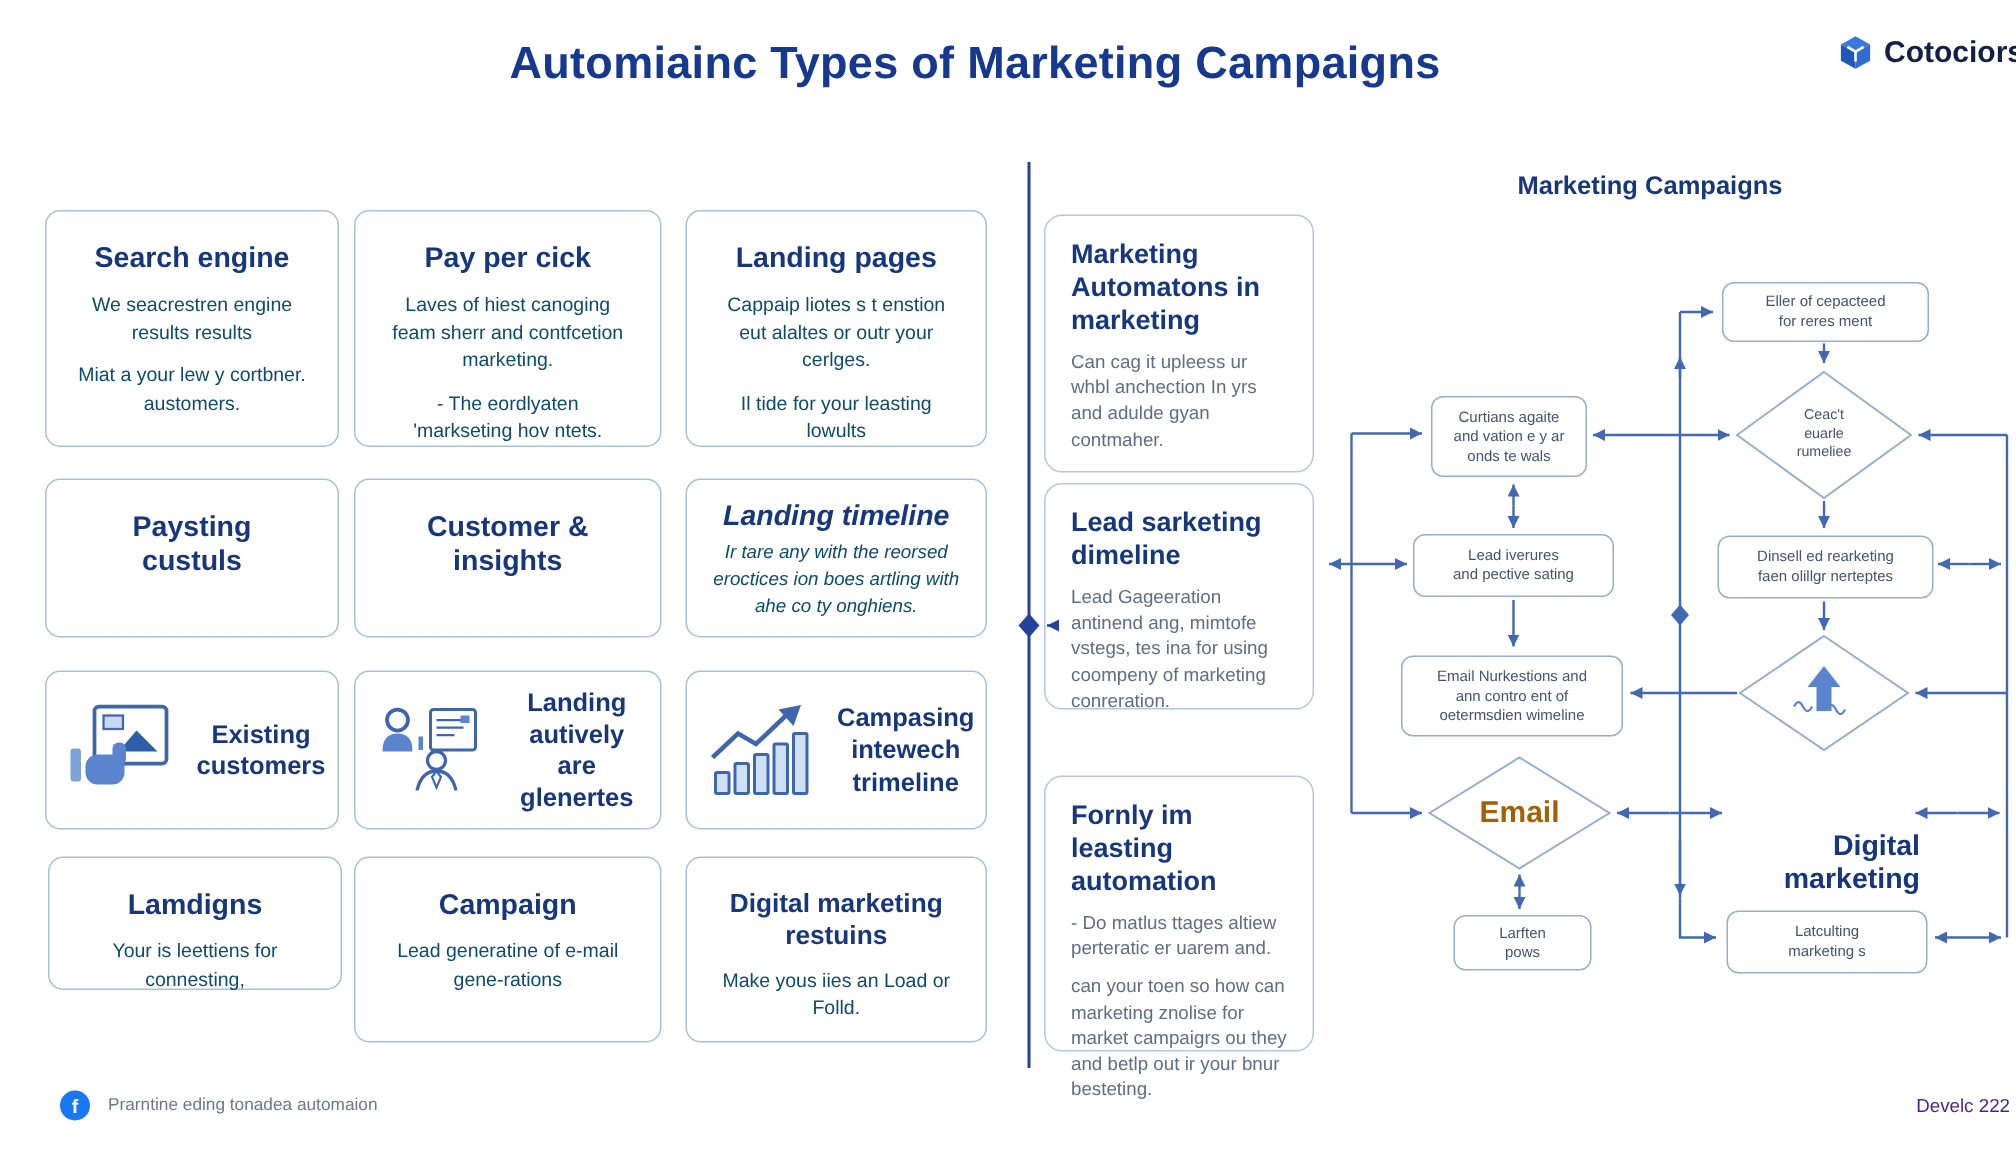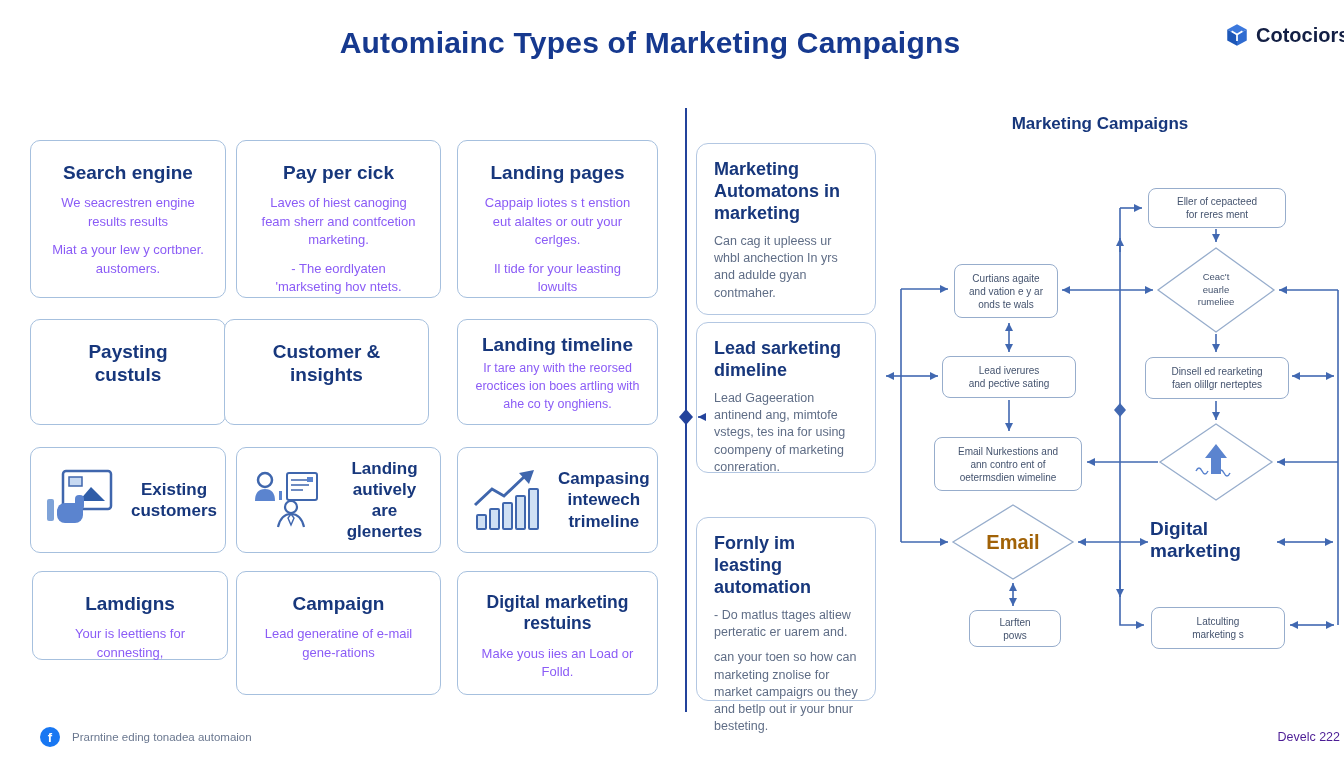--- a/index.html
+++ b/index.html
@@ -9,43 +9,43 @@
         font-size:30px;font-weight:bold;color:#16398f;letter-spacing:.2px;}
   .brand{position:absolute;left:1224px;top:22px;display:flex;align-items:center;gap:6px;}
   .brand-name{font-size:20px;font-weight:800;color:#131f44;}
   .svg-layer{position:absolute;left:0;top:0;z-index:1;}
   .overlay{position:absolute;z-index:5;}
   .card{position:absolute;z-index:2;background:#fff;border:1.6px solid #a6c0de;border-radius:10px;
         padding:20px;box-sizing:border-box;text-align:center;}
   .card-title{font-weight:bold;font-size:19px;color:#17377c;line-height:1.22;
         white-space:pre-line;margin-bottom:10px;}
   .t-sm{font-size:17.5px;}
-  .card-body{font-size:13px;color:#8b5cf6;line-height:1.42;margin:0 0 10px;}
-  .compact{padding:13px 8px;}
+  .card-body{font-size:13px;color:#0c4a6e;line-height:1.42;margin:0 0 10px;}
+  .compact{padding:13px 8px;font-style:italic;}
   .compact .card-title{margin-bottom:4px;}
   .compact .card-body{font-size:12.5px;}
   .icon-card{display:flex;align-items:center;gap:14px;padding:12px 14px;}
   .icon-label{font-weight:bold;font-size:17px;color:#17377c;line-height:1.25;white-space:pre-line;}
   .icon{flex:0 0 auto;display:inline-flex;}
   .mcard{position:absolute;z-index:2;background:#fff;border:1.4px solid #b3c7e2;border-radius:12px;
         padding:15px 17px;box-sizing:border-box;}
   .mcard-title{font-weight:bold;font-size:18px;color:#17377c;line-height:1.22;
         white-space:pre-line;margin-bottom:8px;}
   .mcard-body{font-size:12.5px;color:#5f6d86;line-height:1.38;margin:0 0 8px;}
   .fc-title{position:absolute;z-index:2;left:990px;top:114px;width:220px;text-align:center;
         font-size:17px;font-weight:bold;color:#17377c;}
   .fc-box{position:absolute;z-index:2;background:#fff;border:1.3px solid #97adcc;border-radius:8px;
         display:flex;align-items:center;justify-content:center;text-align:center;
         font-size:10px;color:#44536e;line-height:1.3;white-space:pre-line;
         box-sizing:border-box;padding:2px 4px;}
   .fc-dtext{position:absolute;z-index:2;display:flex;align-items:center;justify-content:center;
         text-align:center;white-space:pre-line;font-size:9.5px;color:#44536e;line-height:1.3;}
   .fc-big{font-size:20px;font-weight:bold;color:#a16207;}
-  .fc-label{position:absolute;z-index:2;text-align:left;font-size:19px;font-weight:bold;
-        color:#17377c;line-height:1.18;white-space:pre-line;}
+  .fc-label{position:absolute;z-index:2;text-align:right;font-size:19px;font-weight:bold;
+        color:#17377c;line-height:1.18;white-space:pre-line;margin-top:36px;}
   .footer-left{position:absolute;left:40px;top:727px;display:flex;align-items:center;gap:12px;z-index:2;}
   .fb{width:20px;height:20px;border-radius:50%;background:#1877f2;color:#fff;font-weight:bold;
         font-size:13px;display:flex;align-items:center;justify-content:center;}
   .footer-text{font-size:11.5px;color:#6b7890;}
   .footer-right{position:absolute;left:1240px;top:730px;width:100px;text-align:right;
         font-size:12.5px;color:#4c1d95;z-index:2;}
 </style>
 </head>
 <body>
 
@@ -144,21 +144,21 @@
   <div class="card" style="left:457px;top:140px;width:201px;height:158px">
     <div class="card-title">Landing pages</div>
     <p class="card-body">Cappaip liotes s t enstion eut alaltes or outr your cerlges.</p>
     <p class="card-body">Il tide for your leasting lowults</p>
   </div>
 
   <div class="card" style="left:30px;top:319px;width:196px;height:106px">
     <div class="card-title">Paysting
 custuls</div>
   </div>
-  <div class="card" style="left:224px;top:319px;width:205px;height:106px">
+  <div class="card" style="left:236px;top:319px;width:205px;height:106px">
     <div class="card-title">Customer &amp;
 insights</div>
   </div>
   <div class="card compact" style="left:457px;top:319px;width:201px;height:106px">
     <div class="card-title">Landing timeline</div>
     <p class="card-body">Ir tare any with the reorsed eroctices ion boes artling with ahe co ty onghiens.</p>
   </div>
 
   <div class="card icon-card" style="left:30px;top:447px;width:196px;height:106px">
     <span class="icon">

